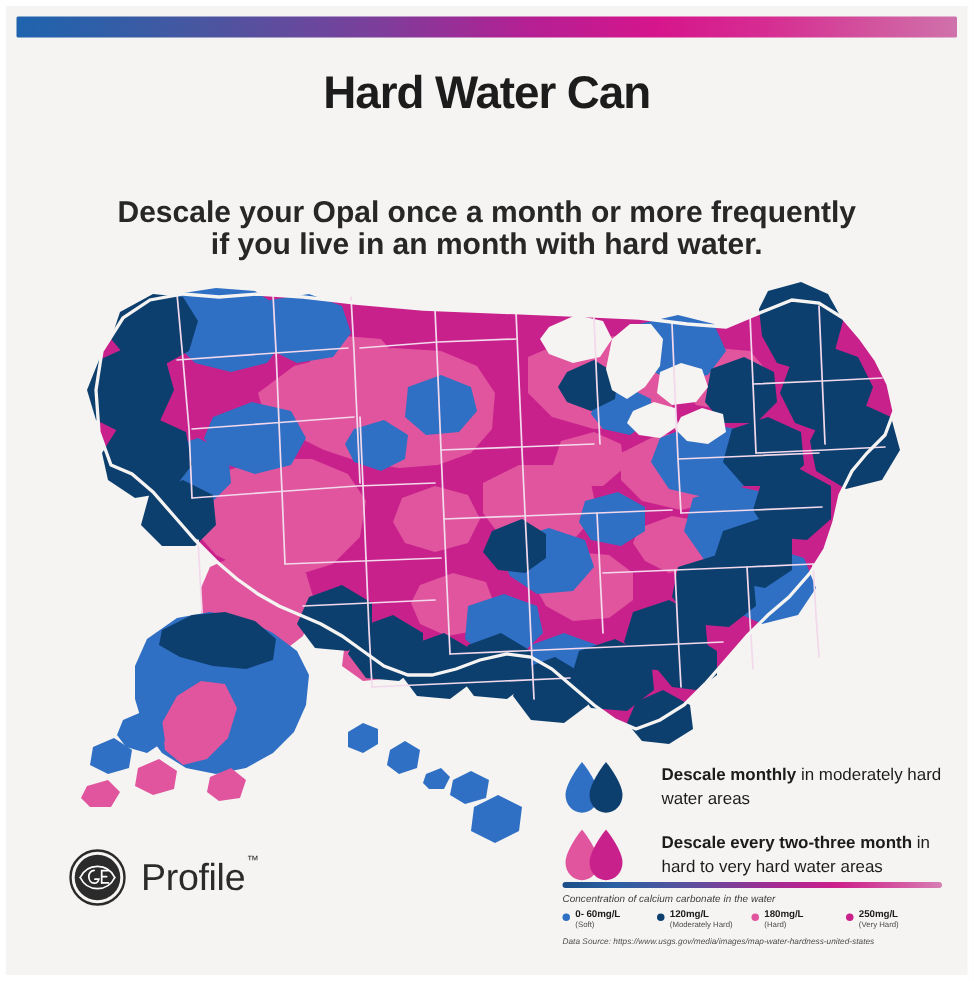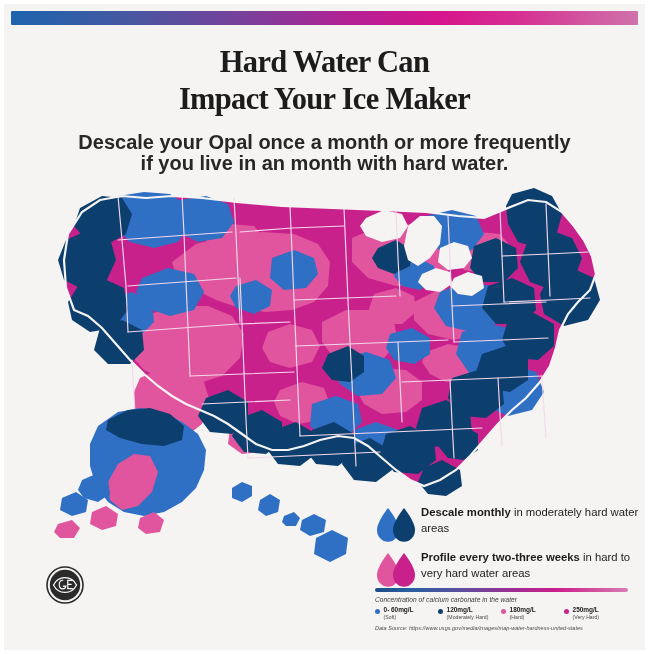--- a/index.html
+++ b/index.html
@@ -47,21 +47,20 @@
     position: absolute;
     left: 0;
     top: 40px;
     width: 641px;
     text-align: center;
     font-size: 30.5px;
     line-height: 37px;
     font-weight: bold;
     letter-spacing: -0.7px;
     color: #1c1c1c;
-    font-family: Liberation Serif, serif;
   }
   #title .line { display: block; }
   #subtitle {
     position: absolute;
     left: 0;
     top: 128px;
     width: 641px;
     text-align: center;
     font-size: 20px;
     line-height: 21px;
@@ -100,22 +99,22 @@
     vertical-align: super;
     position: relative;
     top: -7px;
     left: 1px;
     color: #2b2b2b;
   }
   
   .callout {
     position: absolute;
     display: flex;
-    align-items: flex-start;
-    gap: 2px;
+    align-items: center;
+    gap: 22px;
   }
   #callout-blue { left: 371px; top: 501px; }
   #callout-pink { left: 371px; top: 546px; }
   .callout .drops { flex: 0 0 auto; margin-top: 1px; }
   .callout .text {
     font-size: 11.3px;
     line-height: 15.5px;
     color: #1c1c1c;
     font-weight: 400;
     max-width: 218px;
@@ -192,21 +191,20 @@
 </style>
 </head>
 <body>
 
 <div id="card">
 
   <div id="gradient-bar"></div>
 
   <div id="title">
     <span class="line">Hard Water Can</span>
-    <span class="line">Impact Your Ice Maker</span>
   </div>
 
   <div id="subtitle">
     <span class="line">Descale your Opal once a month or more frequently</span>
     <span class="line">if you live in an month with hard water.</span>
   </div>
 
   <div id="map-wrap">
     <svg viewBox="0 0 608 390" xmlns="http://www.w3.org/2000/svg">
       <defs>
@@ -363,39 +361,40 @@
       <circle cx="19" cy="19" r="15.2" fill="#2b2b2b"></circle>
       <g fill="none" stroke="#ffffff" stroke-width="1.15" stroke-linecap="round">
         <path d="M7.5 19c2.2-4.6 6.6-7.4 11.5-7.4 4.9 0 9.3 2.8 11.5 7.4"></path>
         <path d="M30.5 19c-2.2 4.6-6.6 7.4-11.5 7.4-4.9 0-9.3-2.8-11.5-7.4"></path>
         <path d="M16.8 14.2c-2 0-3.6 1.8-3.6 4.2 0 2.5 1.5 4.4 3.6 4.4 1.6 0 2.8-1.1 3.1-2.7h-2.6"></path>
         <path d="M21.8 22.6v-8.2h4.4"></path>
         <path d="M21.8 18.4h3.3"></path>
         <path d="M21.8 22.6h4.5"></path>
       </g>
     </svg>
+    <span class="wordmark"><span>Profile</span><span class="tm">™</span></span>
   </div>
 
   <div class="callout" id="callout-blue">
     <svg class="drops" width="44" height="40" viewBox="0 0 44 40">
       <path d="M13 2 C13 2 2 15.5 2 24 C2 30.6 6.9 35.8 13 35.8 C19.1 35.8 24 30.6 24 24 C24 15.5 13 2 13 2 Z" fill="#2f6fc4"></path>
       <path d="M29 2 C29 2 18 15.5 18 24 C18 30.6 22.9 35.8 29 35.8 C35.1 35.8 40 30.6 40 24 C40 15.5 29 2 29 2 Z" fill="#0d3f6e"></path>
     </svg>
     <div class="text">
       <b>Descale monthly</b><span> in moderately hard water areas</span>
     </div>
   </div>
 
   <div class="callout" id="callout-pink">
     <svg class="drops" width="44" height="40" viewBox="0 0 44 40">
       <path d="M13 2 C13 2 2 15.5 2 24 C2 30.6 6.9 35.8 13 35.8 C19.1 35.8 24 30.6 24 24 C24 15.5 13 2 13 2 Z" fill="#e0559e"></path>
       <path d="M29 2 C29 2 18 15.5 18 24 C18 30.6 22.9 35.8 29 35.8 C35.1 35.8 40 30.6 40 24 C40 15.5 29 2 29 2 Z" fill="#c9218c"></path>
     </svg>
     <div class="text">
-      <b>Profile every two-three weeks</b><span> in hard to very hard water areas</span>
+      <b>Descale every two-three month</b><span> in hard to very hard water areas</span>
     </div>
   </div>
 
   <div id="legend">
     <div id="legend-bar"></div>
     <div id="legend-caption">Concentration of calcium carbonate in the water</div>
     <div id="legend-items">
       <div class="legend-item">
         <span class="dot" style="background:#2f6fc4"></span>
         <span class="lbls">

